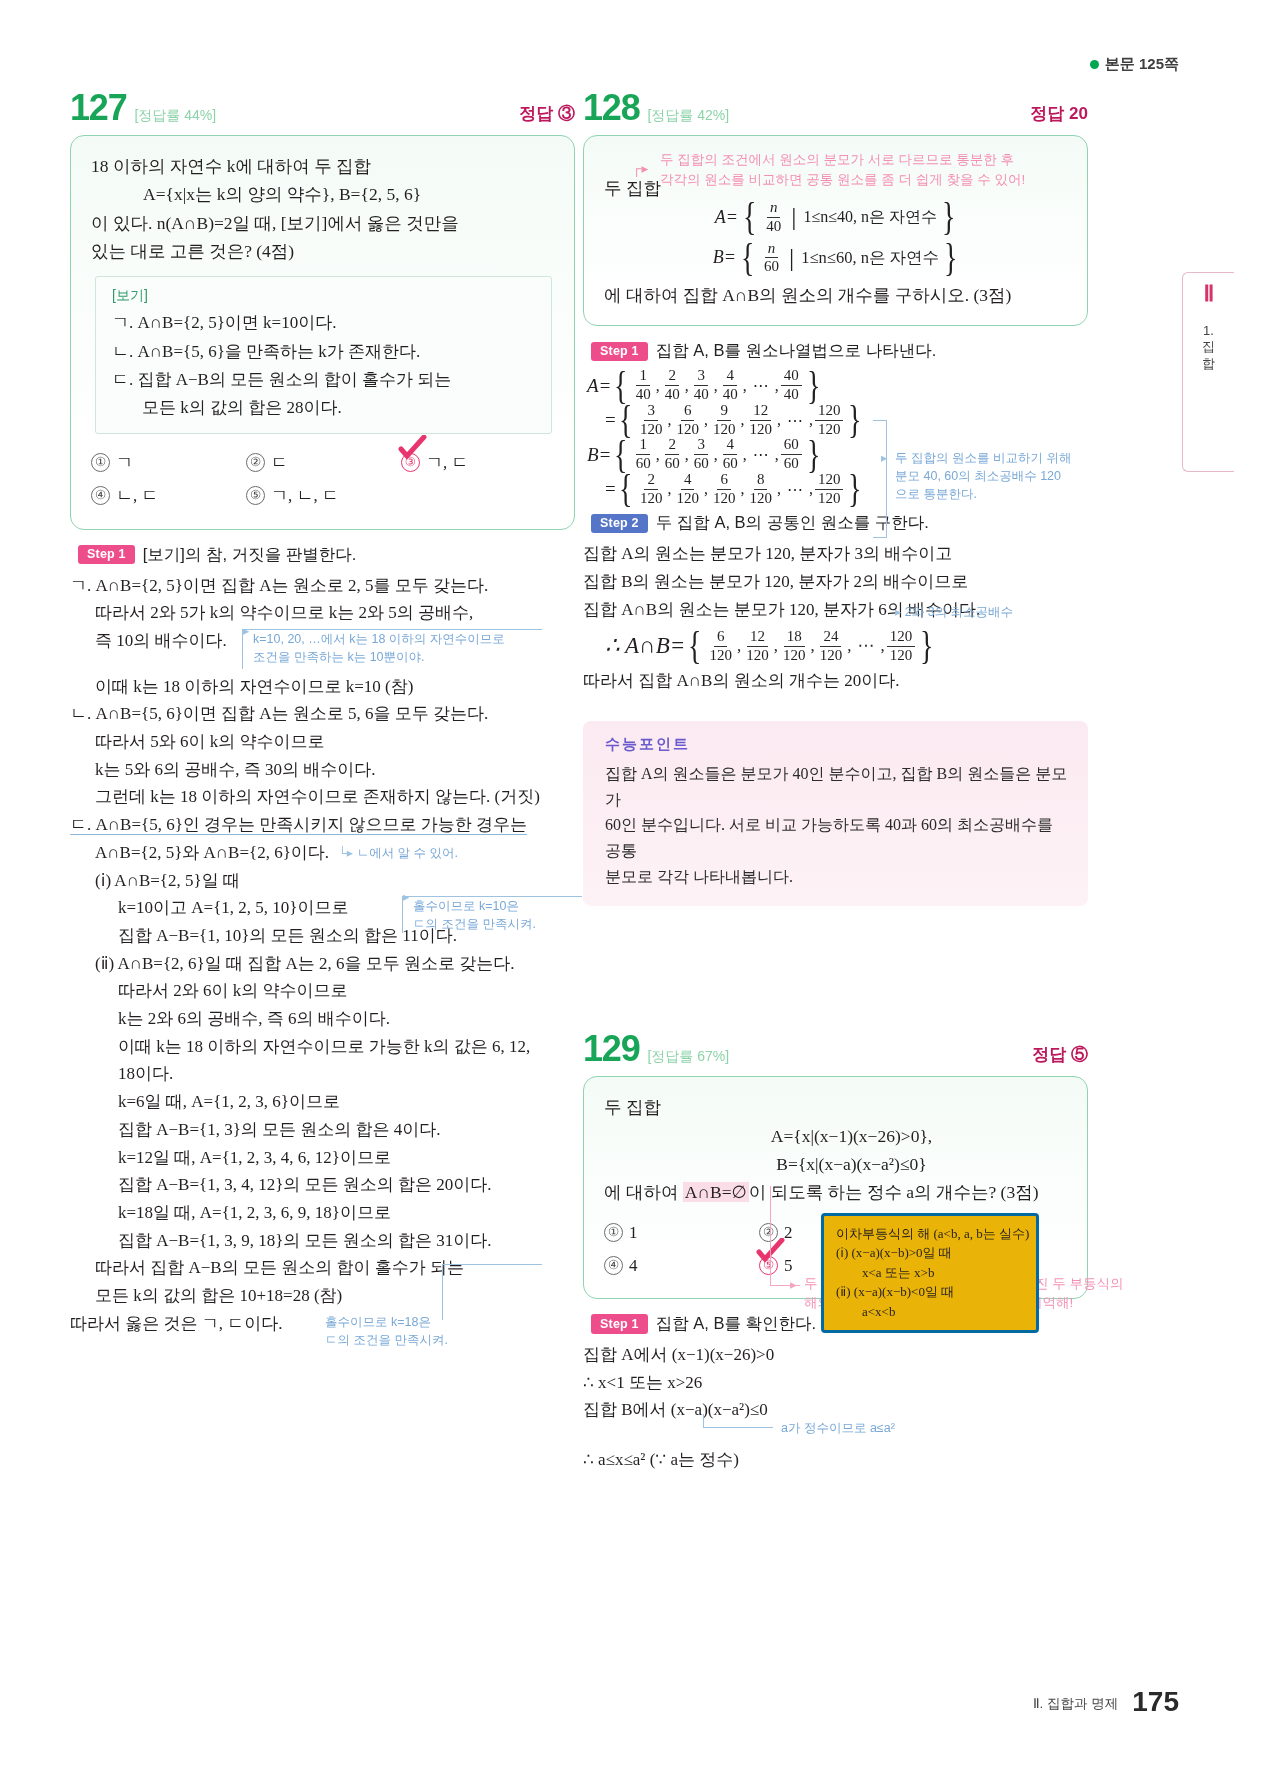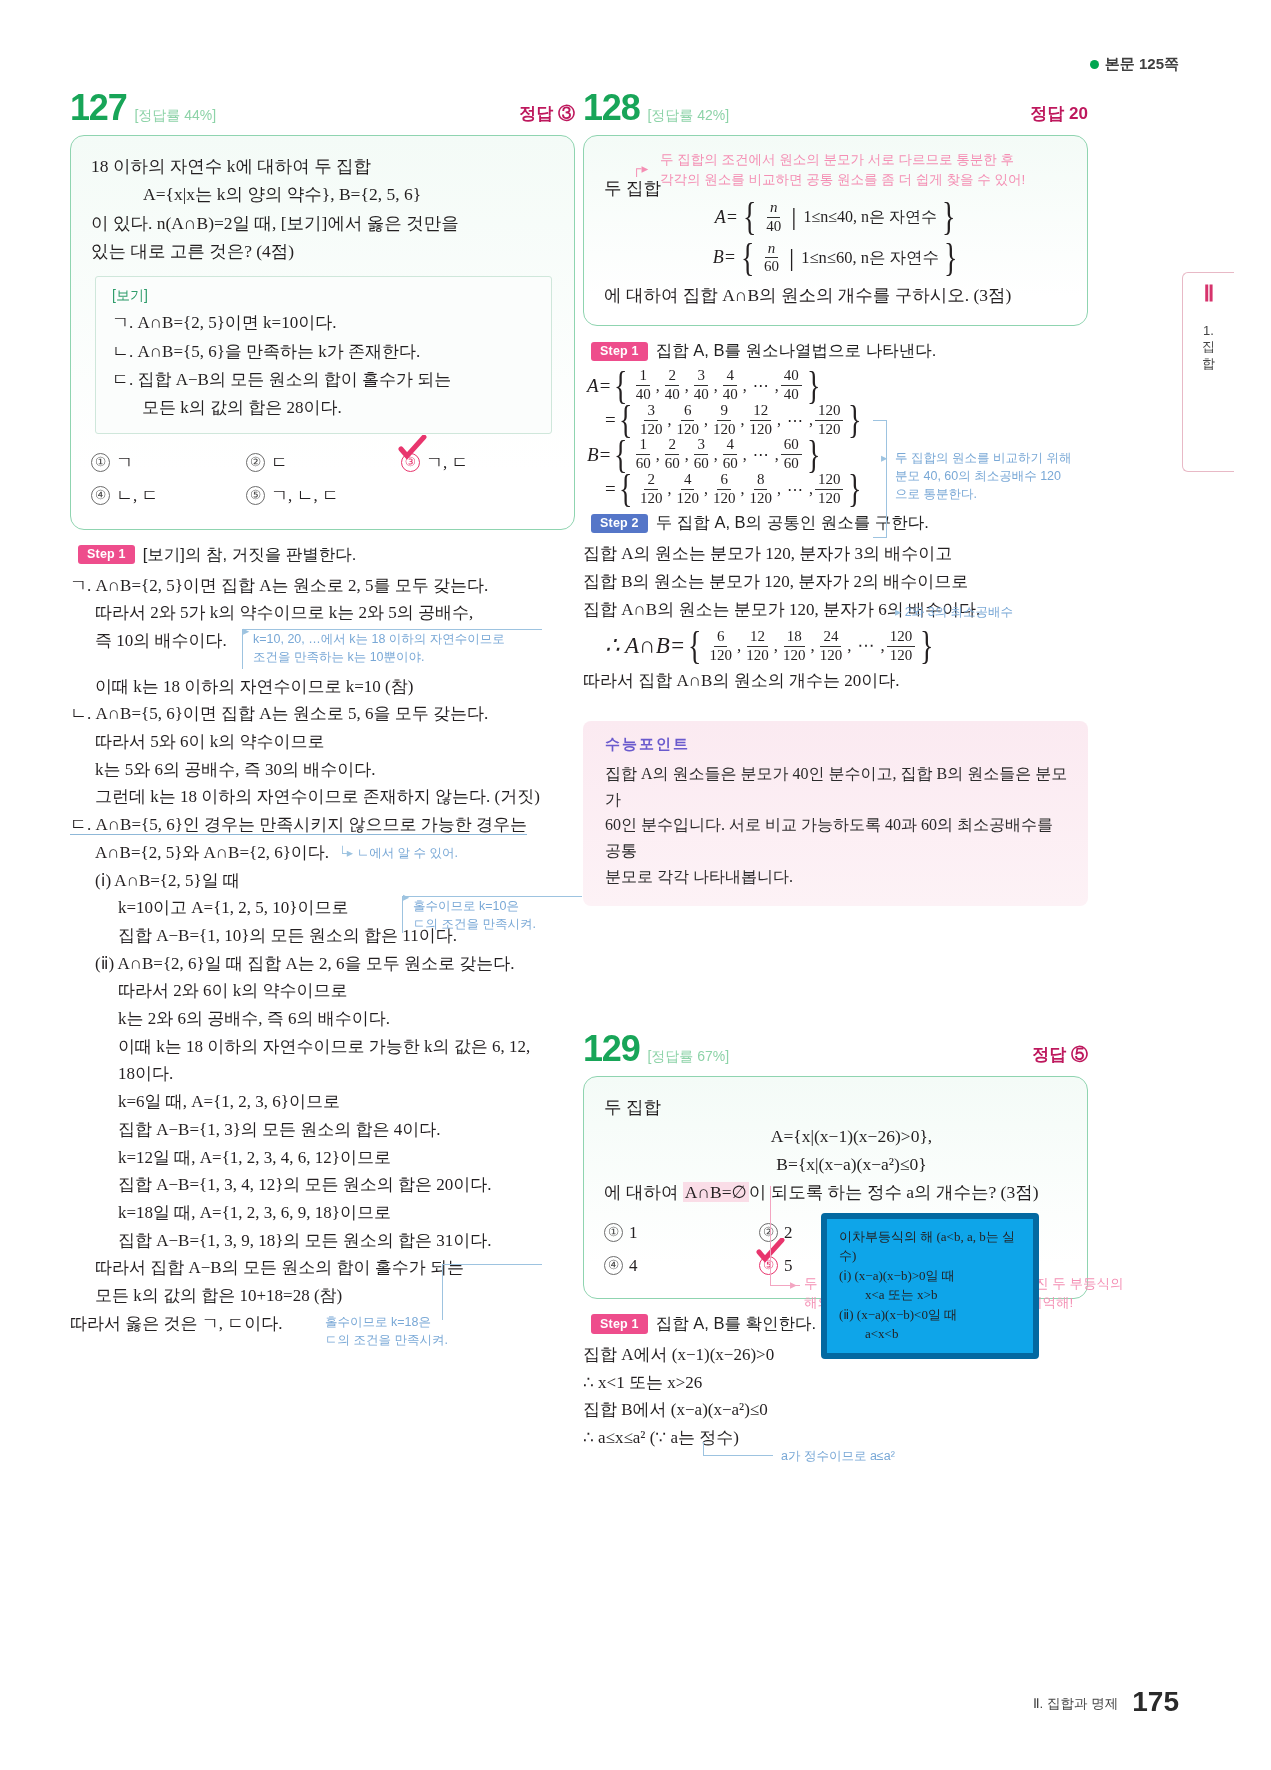--- a/index.html
+++ b/index.html
@@ -169,22 +169,22 @@
   .sp-title {
     font-family:"Liberation Sans", sans-serif;
     font-weight:bold; font-size:15px; color:#6a5acd;
     letter-spacing:2px; margin-bottom:7px;
   }
   .sp-body { font-size:16px; line-height:1.62; color:#2a2a2a; }
 
   
   .ybox {
     position:absolute;
-    background:#0ea5e9;
-    border:6px solid #0369a1;
+    background:#eab308;
+    border:3px solid #0369a1;
     border-radius:4px;
     padding:8px 2px 9px 12px;
     font-size:13px; line-height:1.5;
   }
 
   
   .footer {
     position:absolute; right:92px; bottom:52px;
     display:flex; align-items:flex-end; gap:14px;
   }
@@ -656,26 +656,26 @@
 
     <div class="step-line">
       <span class="step pink">Step 1</span>
       <span class="txt">집합 A, B를 확인한다.</span>
     </div>
 
     <div class="sol" style="position:relative;">
       <div>집합 A에서 (x−1)(x−26)&gt;0</div>
       <div>∴ x&lt;1 또는 x&gt;26</div>
       <div>집합 B에서 (x−a)(x−a²)≤0</div>
-      <div style="position:relative;">
-        <span>∴ a≤x≤a² (∵ a는 정수)</span>
-      </div>
       <div style="position:relative; height:22px;">
         <span class="abs" style="left:120px; top:-10px; width:70px; height:14px; border-left:1px solid #9dc3e0; border-bottom:1px solid #9dc3e0;"></span>
         <span class="abs note-blue" style="left:198px; top:-4px;">a가 정수이므로 a≤a²</span>
+      </div>
+      <div style="position:relative;">
+        <span>∴ a≤x≤a² (∵ a는 정수)</span>
       </div>
 
       <div class="ybox" style="left:238px; top:-128px; width:218px;">
         <div>이차부등식의 해 (a&lt;b, a, b는 실수)</div>
         <div>(ⅰ) (x−a)(x−b)&gt;0일 때</div>
         <div style="padding-left:26px;">x&lt;a 또는 x&gt;b</div>
         <div>(ⅱ) (x−a)(x−b)&lt;0일 때</div>
         <div style="padding-left:26px;">a&lt;x&lt;b</div>
       </div>
     </div>

